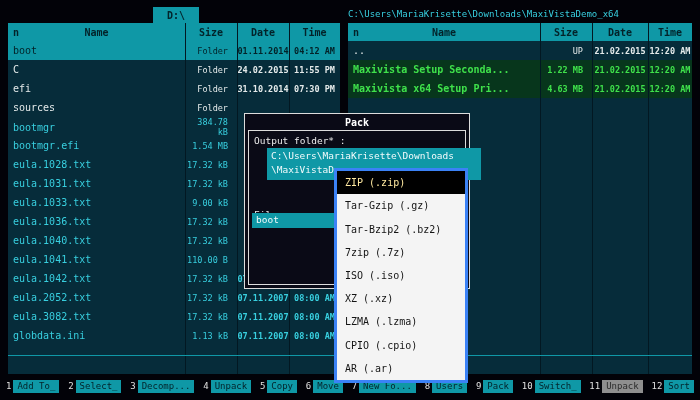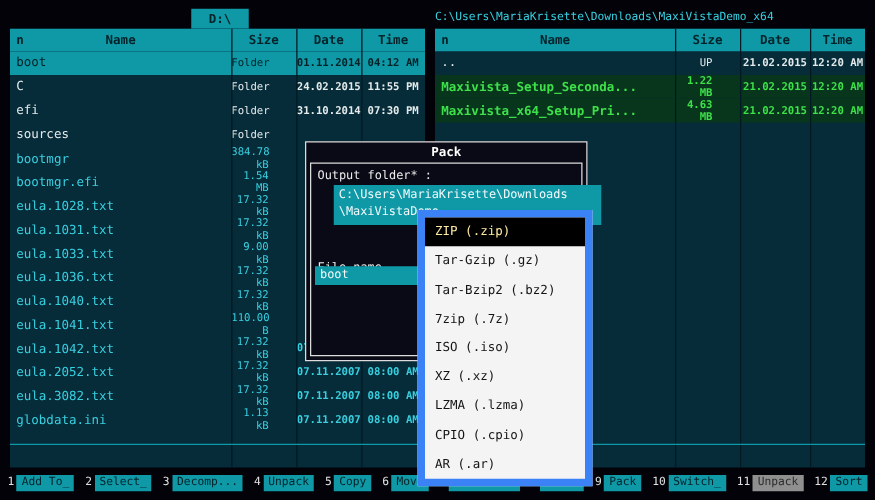--- a/index.html
+++ b/index.html
@@ -24,21 +24,21 @@
   .phead{position:absolute;top:0;left:0;right:0;height:18px;background:var(--accent);color:var(--header_text);
     font-weight:bold;font-size:10px;display:grid;z-index:2;}
   .left .phead,.left .row{grid-template-columns:177px 52px 52px 51px;}
   .right .phead,.right .row{grid-template-columns:192px 52px 56px 44px;}
   .hcell{display:flex;align-items:center;justify-content:center;position:relative;}
   .sortmark{position:absolute;left:5px;}
 
   .rows{position:absolute;top:18px;left:0;right:0;height:314px;overflow:hidden;z-index:1;}
   .row{display:grid;height:19px;align-items:center;font-size:10px;color:var(--file_text);}
   .row .c-name{padding-left:5px;white-space:nowrap;overflow:hidden;}
-  .row .c-size{text-align:right;padding-right:22px;font-size:8.5px;}
+  .row .c-size{text-align:right;padding-right:9px;font-size:8.5px;}
   .row .c-date,.row .c-time{text-align:center;font-size:8.5px;font-weight:bold;}
   .row.folder,.row.up{color:var(--folder_text);}
   .row.selected{background:var(--accent);color:#032228;}
   .row.selected .c-size,.row.selected .c-date,.row.selected .c-time{color:#032228;}
   .row.marked{background:var(--marked_bg);color:var(--marked_text);font-weight:bold;}
 
   
   .dialog{position:absolute;left:244px;top:113px;width:224px;height:174px;background:var(--dialog_bg);
     border:1px solid var(--dialog_border);z-index:10;font-size:9.5px;color:var(--dialog_text);}
   .dialog-title{position:absolute;top:1px;left:0;right:0;height:14px;display:flex;align-items:center;
@@ -46,21 +46,21 @@
   .dialog-inner{position:absolute;left:3px;right:3px;top:16px;bottom:3px;border:1px solid var(--dialog_border);}
   .out-label{position:absolute;left:5px;top:4px;}
   .out-input{position:absolute;left:18px;top:17px;width:206px;height:30px;background:var(--input_bg);
     color:var(--input_text);padding:1px 4px;white-space:pre-line;line-height:14px;overflow:hidden;}
   .fn-label{position:absolute;left:5px;top:78px;}
   .fn-input{position:absolute;left:3px;top:82px;width:88px;height:13px;background:var(--input_bg);
     color:var(--input_text);padding:1px 4px;overflow:hidden;}
 
   
   .dropdown{position:absolute;left:334px;top:168px;width:128px;height:209px;background:var(--dropdown_bg);
-    border:6px solid #3b82f6;z-index:20;display:flex;flex-direction:column;}
+    border:3px solid #3b82f6;z-index:20;display:flex;flex-direction:column;}
   .fmt-item{flex:1;display:flex;align-items:center;padding-left:8px;font-size:10px;color:var(--dropdown_text);}
   .fmt-item.selected{background:var(--dropdown_selected_bg);color:var(--dropdown_selected_text);}
 
   
   .fbar{position:absolute;left:0;right:0;top:377px;height:18px;display:flex;align-items:center;
     justify-content:space-between;padding:0 6px;z-index:5;}
   .fkey{display:flex;align-items:center;gap:2px;}
   .fnum{color:var(--fkey_number_text);font-size:9px;}
   .flabel{background:var(--accent);color:var(--header_text);font-size:9px;font-weight:normal;
     padding:1px 4px;line-height:11px;white-space:nowrap;}

